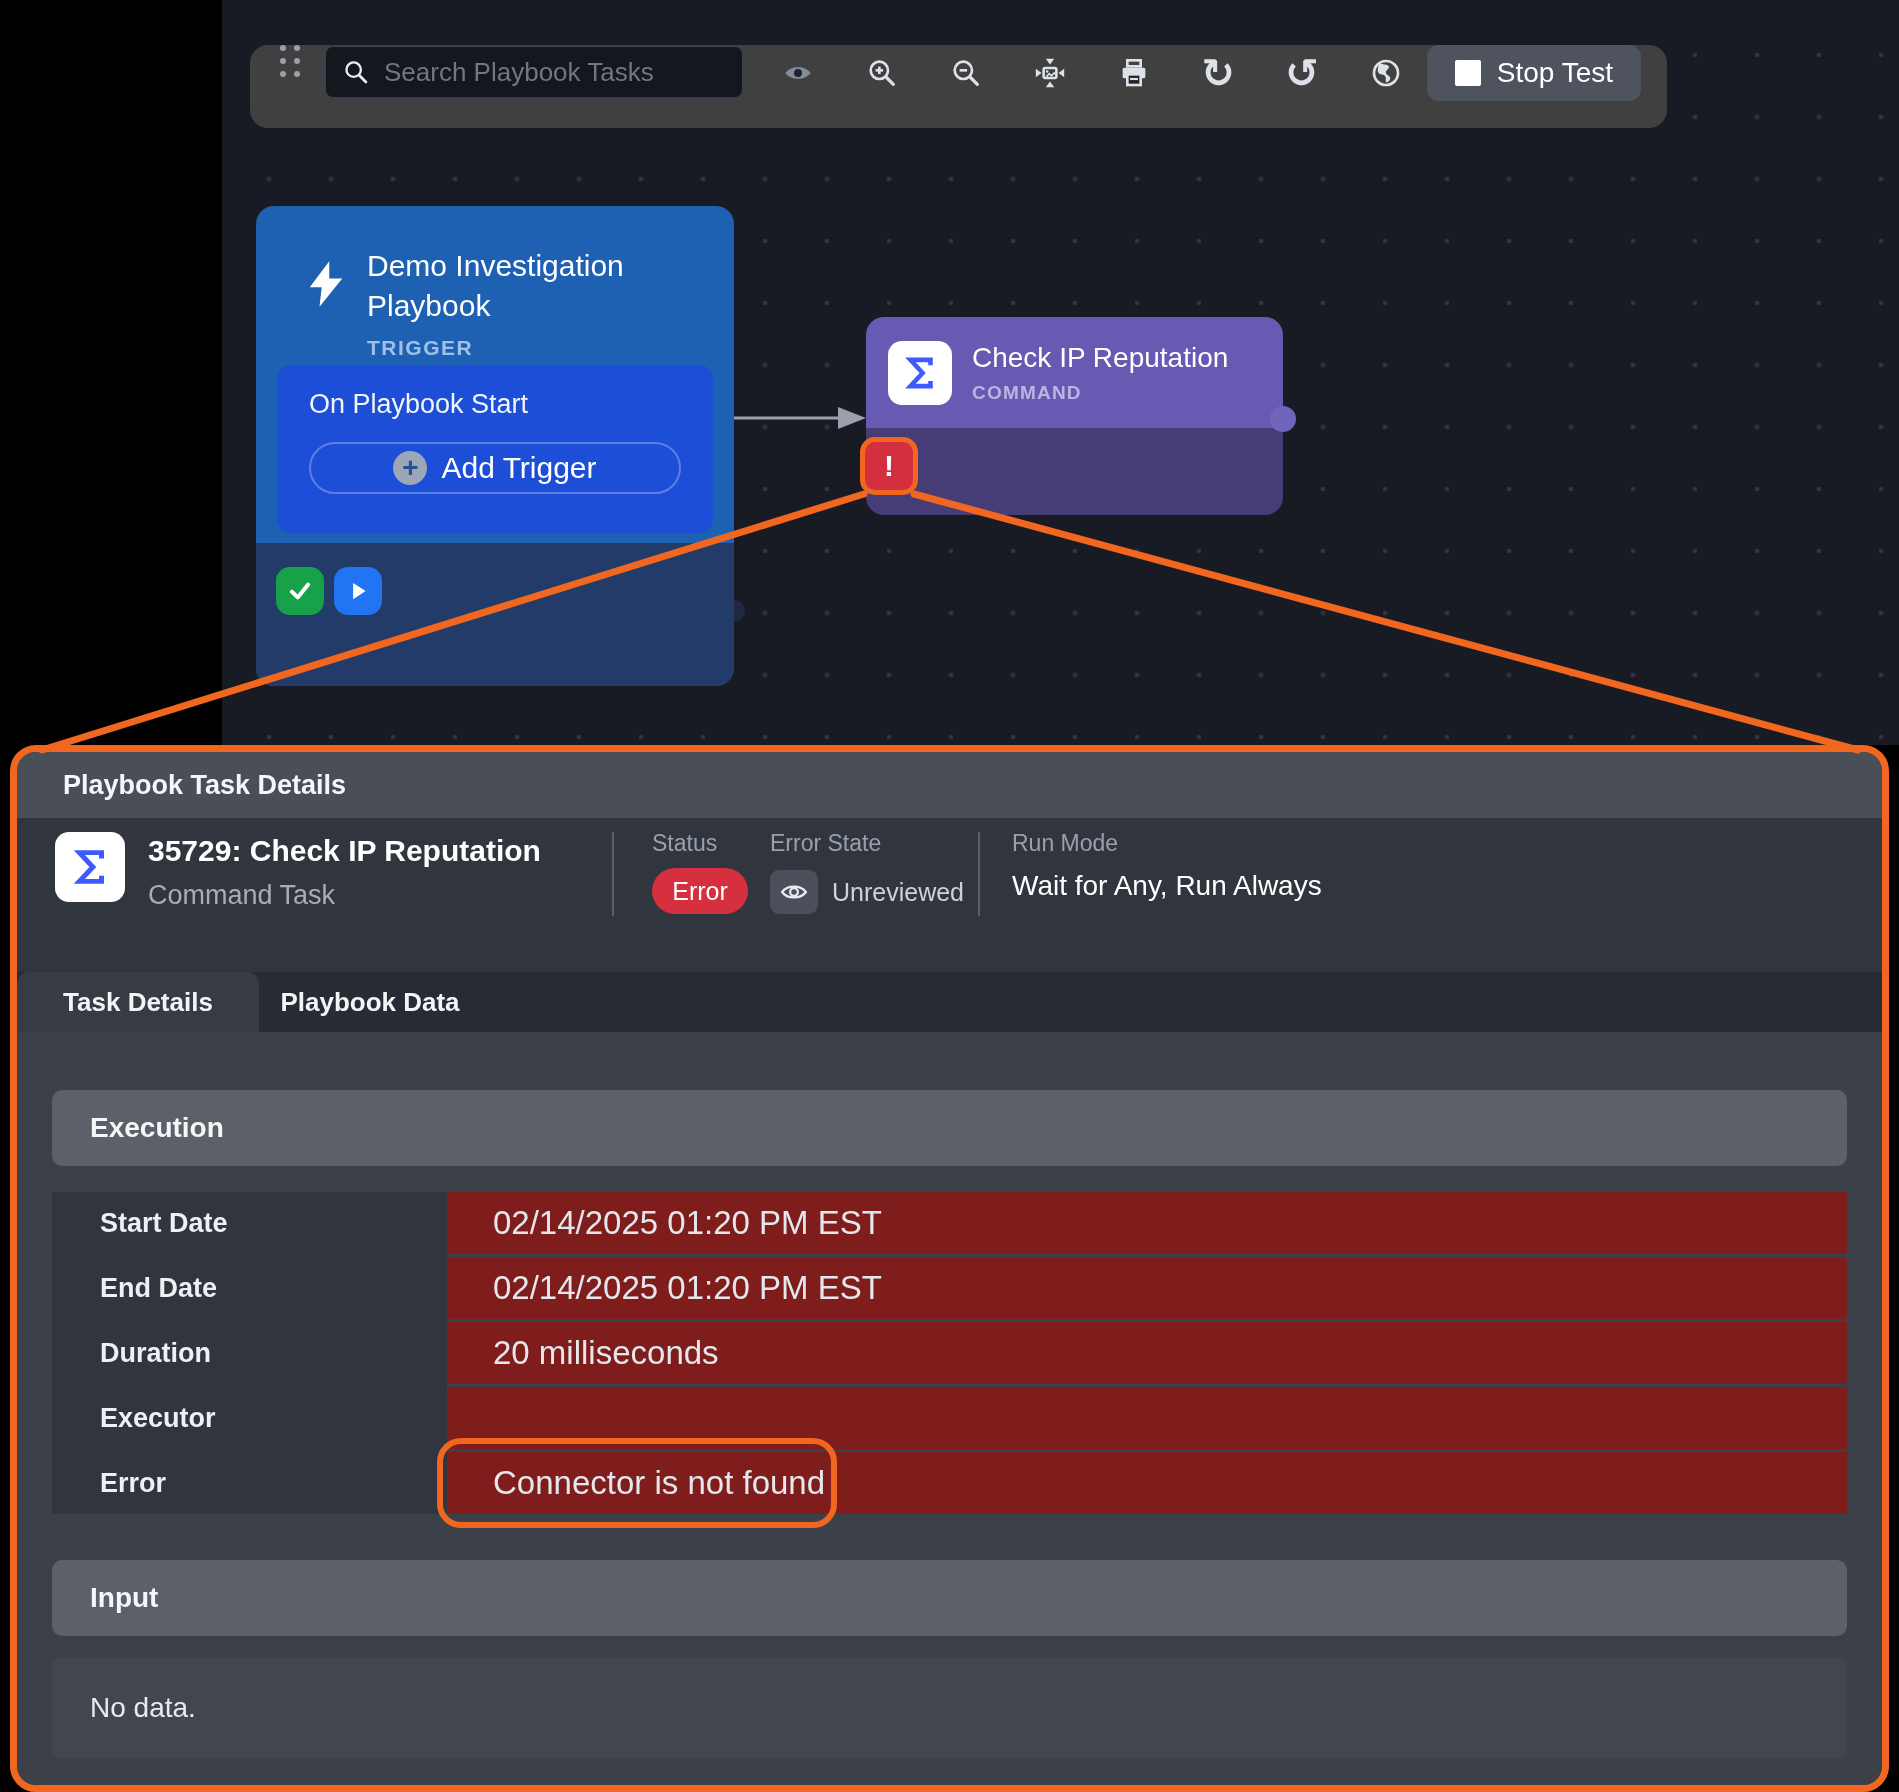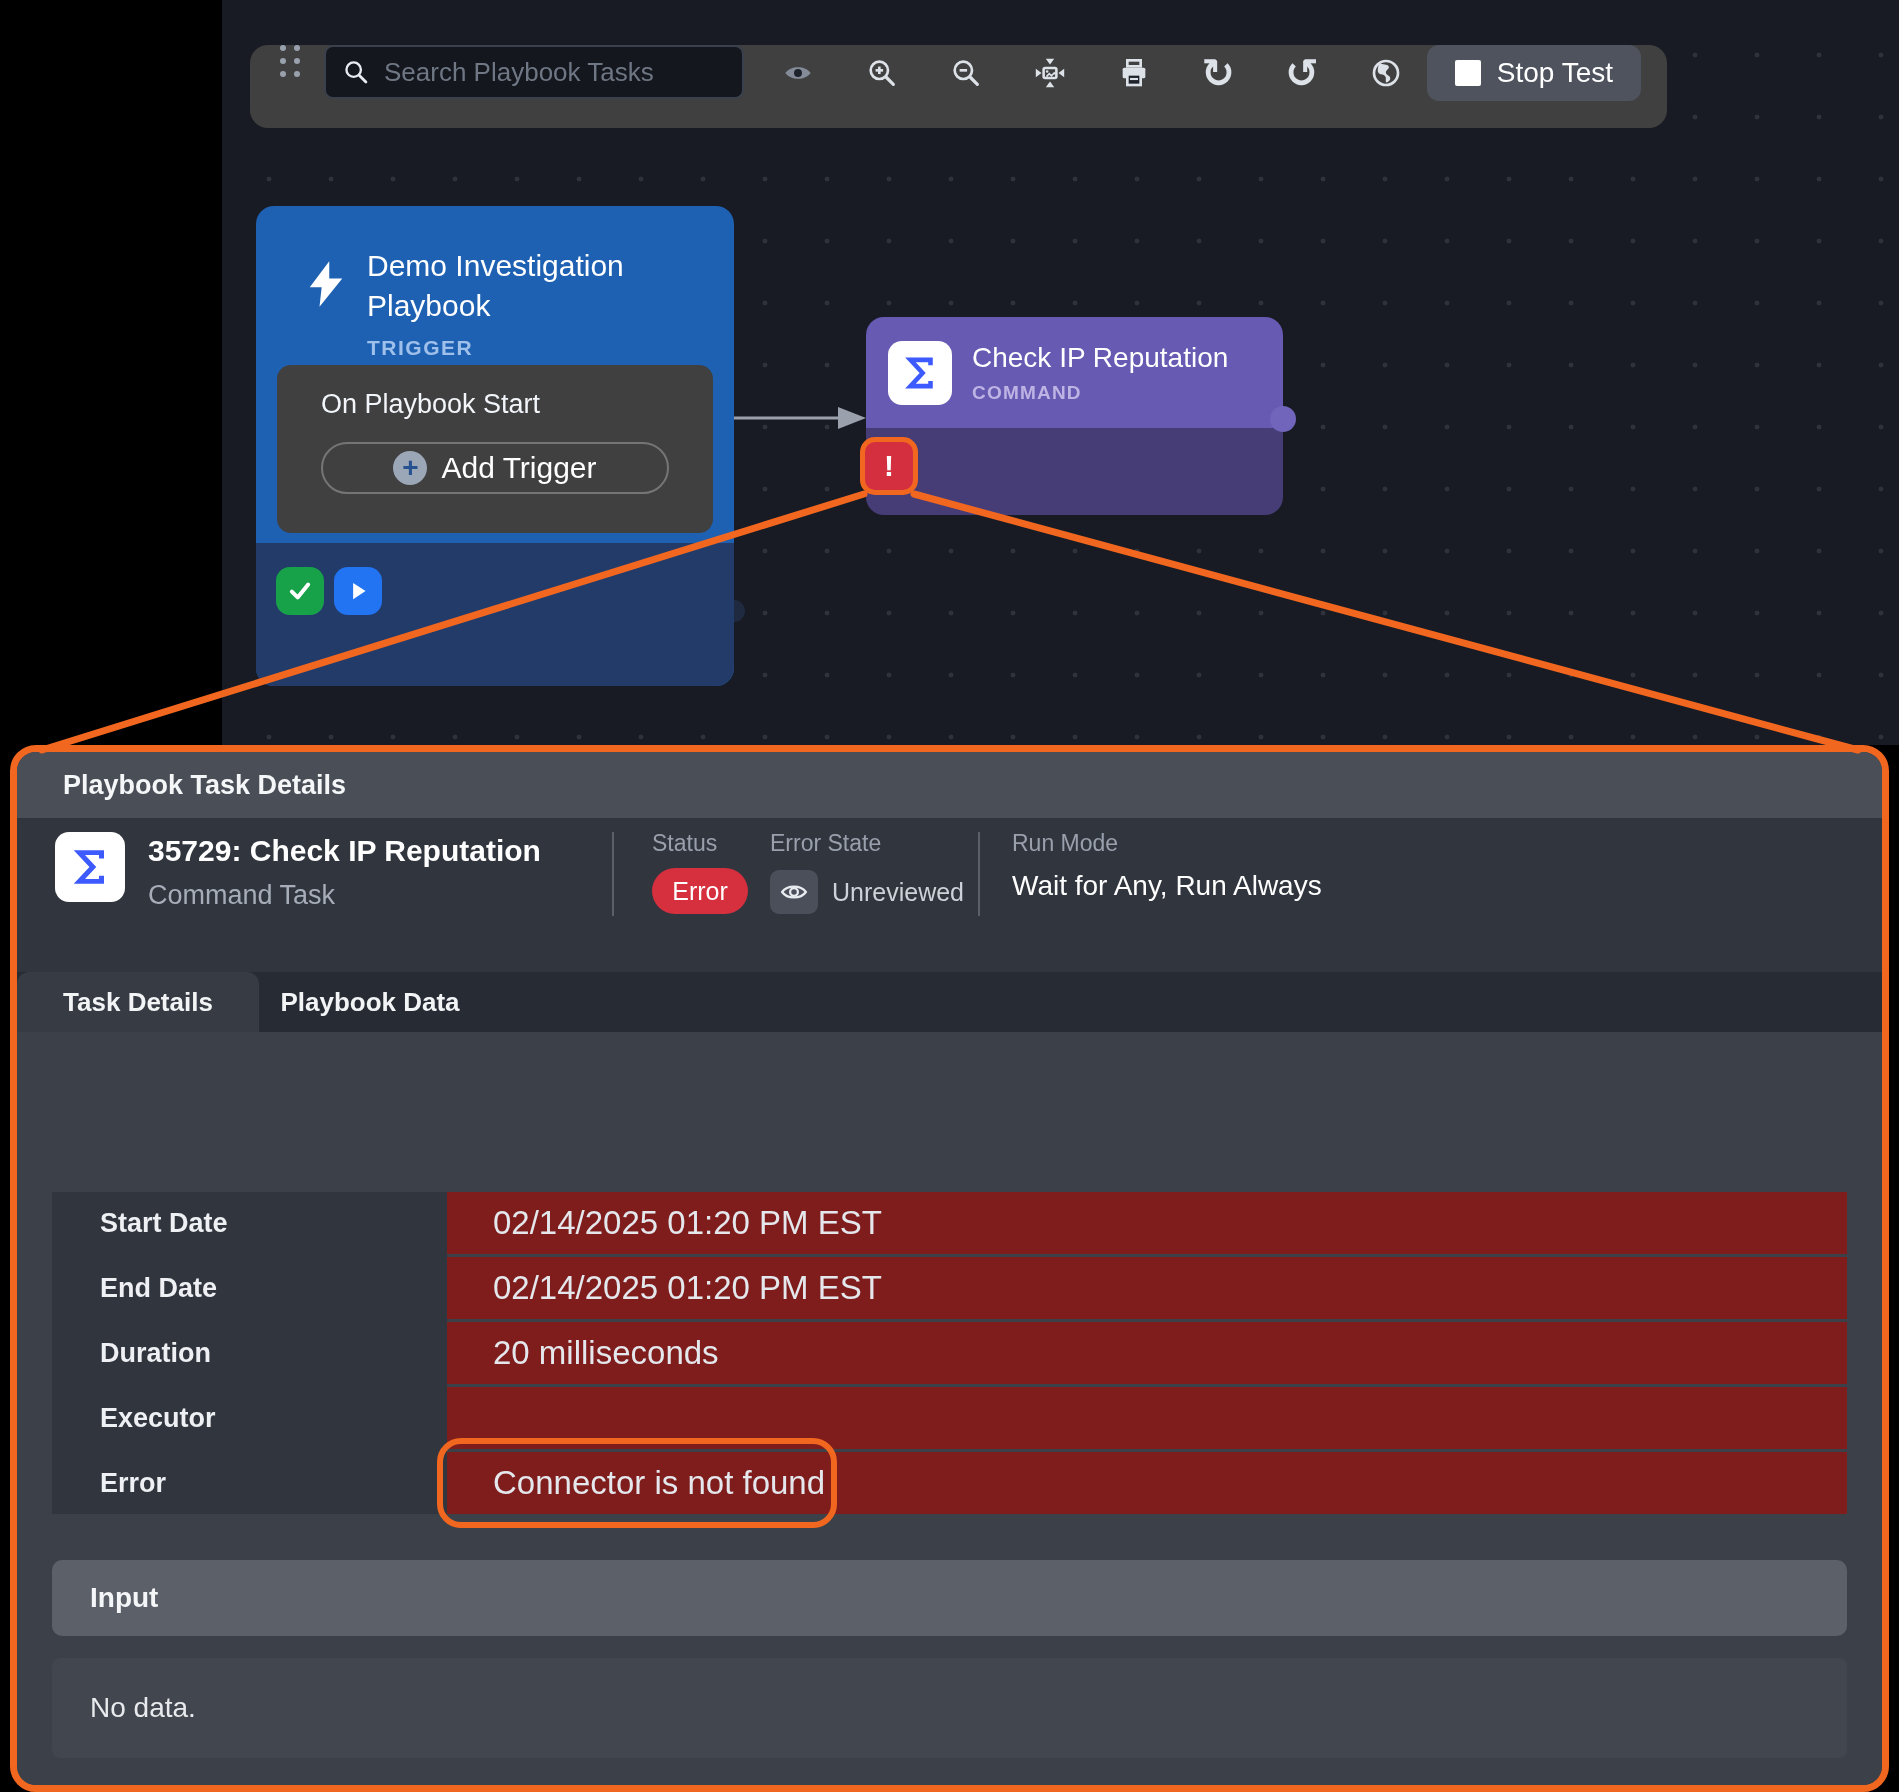--- a/index.html
+++ b/index.html
@@ -52,21 +52,21 @@
   .trigger-node {
     position:absolute; left:256px; top:206px; width:478px; height:480px;
     background:#1e61b2; border-radius:18px; z-index:3;
   }
   .tn-header { display:flex; padding:40px 30px 0 44px; gap:15px; }
   .tn-bolt { color:#fff; margin-top:10px; flex:0 0 auto; }
   .tn-title { color:#fff; font-size:30px; line-height:40px; width:300px; }
   .tn-type { color:#9fc0ea; font-size:21px; font-weight:bold; letter-spacing:1.5px; margin-top:10px; }
   .tn-step {
     position:absolute; left:21px; top:365px; width:436px; height:168px;
-    background:#404040; border-radius:14px; padding:24px 44px;
+    background:#1d4ed8; border-radius:14px; padding:24px 32px;
   }
   .tn-step-title { color:#f2f5f9; font-size:27px; }
   .add-trigger-btn {
     margin-top:22px; height:52px; border:2px solid rgba(255,255,255,.28); border-radius:26px;
     display:flex; align-items:center; justify-content:center; gap:14px; cursor:pointer;
   }
   .plus-circle {
     width:34px; height:34px; border-radius:50%; background:#9ba6b6; color:#26538f;
     display:flex; align-items:center; justify-content:center; font-size:28px; font-weight:bold; line-height:1;
   }
@@ -336,20 +336,23 @@
       <div class="ti-label" style="left:995px;text-align:center;">Run Mode</div>
       <div class="ti-runmode">Wait for Any, Run Always</div>
     </div>
 
     <div class="tabs">
       <div class="tab active">Task Details</div>
       <div class="tab inactive">Playbook Data</div>
     </div>
 
     <div class="panel-content">
+      <div class="section-bar bar-execution">
+        <span>Execution</span>
+      </div>
 
       <div class="label-block"></div>
 
       <div class="exec-row" style="top:160px;">
         <div class="cell-label">Start Date</div>
         <div class="cell-value">02/14/2025 01:20 PM EST</div>
       </div>
       <div class="exec-row" style="top:225px;">
         <div class="cell-label">End Date</div>
         <div class="cell-value">02/14/2025 01:20 PM EST</div>

